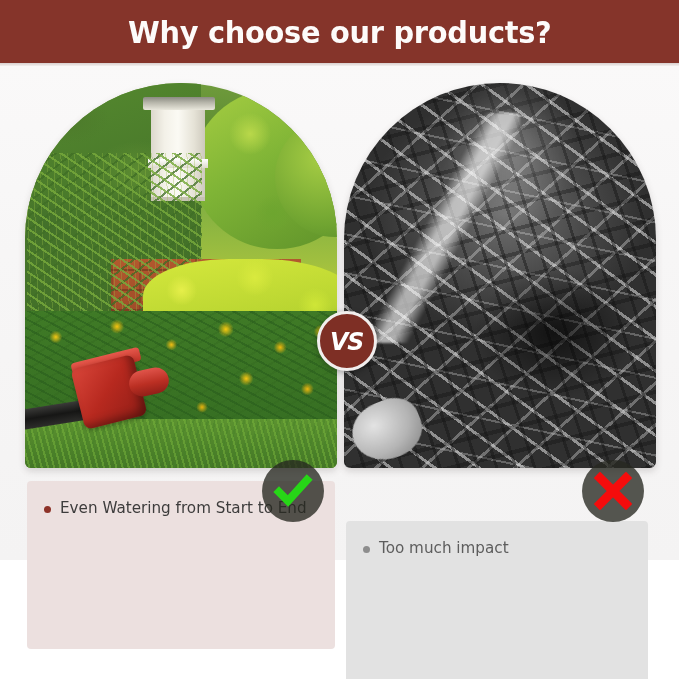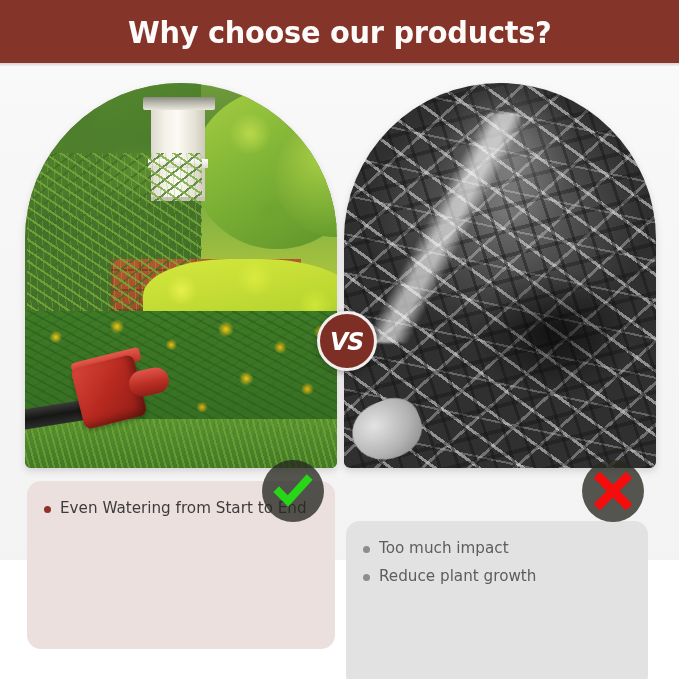--- a/index.html
+++ b/index.html
@@ -255,21 +255,21 @@
     z-index: 4;
   }
   .mark-ok { left: 261px; top: 394px; }
   .mark-no { left: 581px; top: 394px; }
   .mark svg { display:block; }
 
   
   .cards { position: absolute; left: 0; top: 481px; width: 679px; height: 175px; }
   .card {
     position: absolute; top: 0; height: 168px;
-    border-radius: 14px;
+    border-radius: 4px;
     padding: 18px 14px 10px 16px;
   }
   .card-pro {
     left: 27px; width: 308px;
     background: #ece0df;
   }
   .card-con {
     left: 346px; width: 302px;
     background: #e2e2e2;
     margin-top: 40px;
@@ -360,19 +360,18 @@
 
     <div class="card card-pro">
       <ul class="blist">
         <li>Even Watering from Start to End</li>
       </ul>
     </div>
 
     <div class="card card-con">
       <ul class="blist">
         <li>Too much impact</li>
-        <li>Reduce plant growth</li>
       </ul>
     </div>
 
   </div>
 
 </div>
 
 </body></html>

